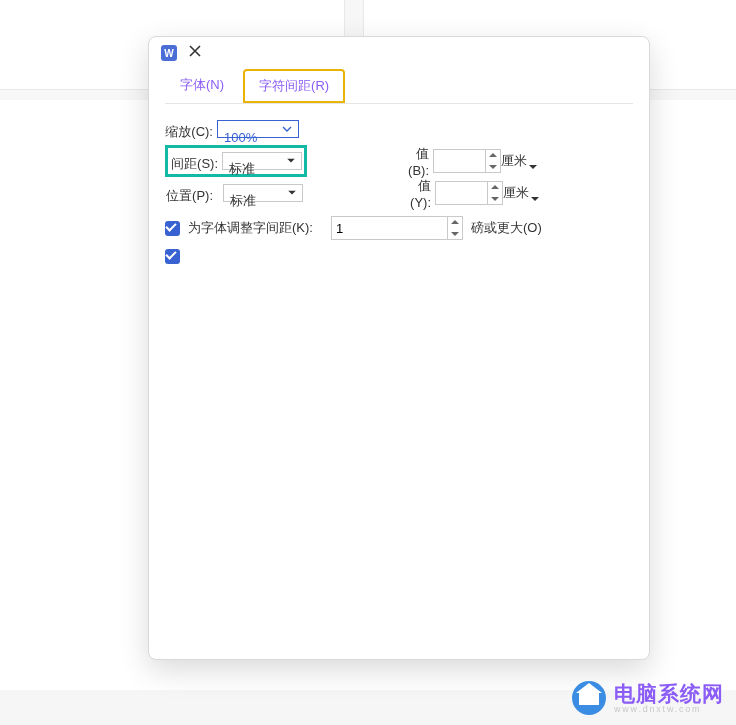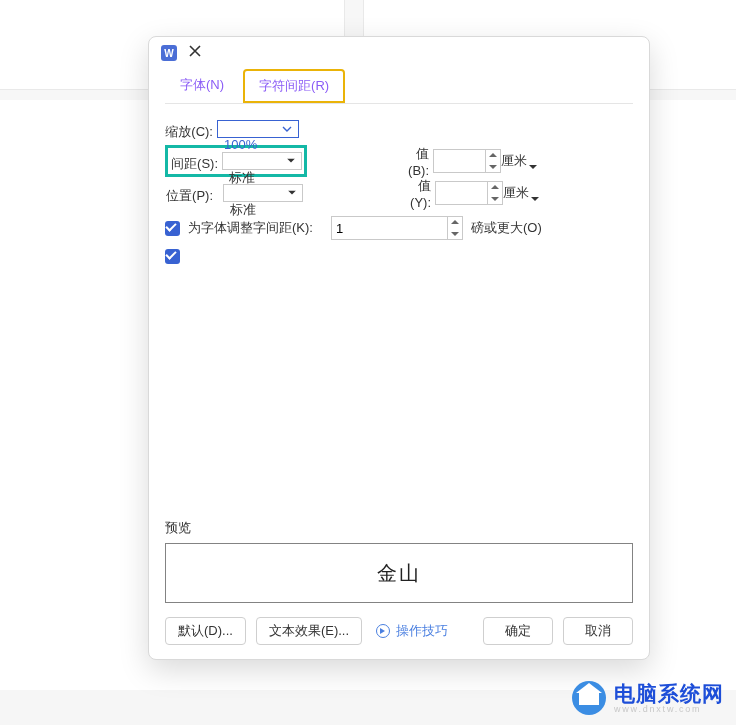--- a/index.html
+++ b/index.html
@@ -27,21 +27,21 @@
 
   .tabs { display: flex; padding: 0 16px; gap: 4px; }
   .tab { padding: 6px 14px; font-size: 13px; color: #8b5cf6; border: 1px solid transparent; border-radius: 4px 4px 0 0; cursor: pointer; }
   .tab.hot { border: 2px solid #eab308; }
   .tab-row-border { border-bottom: 1px solid #e5e5e5; margin: 0 16px; }
 
   .body { flex: 1; padding: 10px 16px 0 16px; font-size: 13px; color: #333; }
   .row { display: flex; align-items: center; height: 30px; margin-bottom: 2px; }
   .lbl { width: 52px; text-align: right; padding-right: 4px; margin-top: 6px; }
   .lbl2 { width: 34px; text-align: right; padding-right: 4px; margin-left: 92px; }
-  .combo { height: 16px; border: 1px solid #c9c9c9; background: #fff; display: flex; align-items: flex-start; padding: 16px 4px 0 6px; font-size: 13px; position: relative; }
+  .combo { height: 16px; border: 1px solid #c9c9c9; background: #fff; display: flex; align-items: center; padding: 16px 4px 0 6px; font-size: 13px; position: relative; }
   .combo .caret { position: absolute; right: 6px; top: 50%; transform: translateY(-50%); }
   .caret svg { display: block; }
   .combo.blue { border: 1px solid #3862d2; color: #3862d2; }
   .w82 { width: 82px; }
   .w80 { width: 80px; }
   .row-hot { border: 3px solid #14b8a6; padding: 2px 2px; display: inline-flex; align-items: center; height: 32px; }
 
   .spin { height: 24px; display: inline-flex; }
   .spin input { width: 52px; height: 24px; border: 1px solid #c9c9c9; border-right: none; padding: 0 4px; font-size: 13px; }
   .spin .arrows { width: 16px; border: 1px solid #c9c9c9; display: flex; flex-direction: column; }
@@ -65,21 +65,21 @@
   .link .ring { width: 14px; height: 14px; border: 1.5px solid #4a7fe0; border-radius: 50%; margin-right: 6px; position: relative; }
   .link .ring::after { content: ""; position: absolute; left: 3px; top: 3px; width: 0; height: 0; border-left: 5px solid #4a7fe0; border-top: 3px solid transparent; border-bottom: 3px solid transparent; }
   .footer-spacer { flex: 1; }
   .btn.primary { width: 70px; justify-content: center; }
 
   .watermark { position: absolute; right: 12px; bottom: 10px; display: flex; align-items: center; }
   .wm-icon { width: 34px; height: 34px; border-radius: 50%; background: #3b8de3; display: flex; align-items: center; justify-content: center; margin-right: 8px; position: relative; }
   .wm-icon .house { width: 20px; height: 14px; background: #fff; position: relative; }
   .wm-icon .roof { position: absolute; top: -8px; left: -3px; width: 0; height: 0; border-left: 13px solid transparent; border-right: 13px solid transparent; border-bottom: 10px solid #fff; }
   .wm-text { display: flex; flex-direction: column; line-height: 1.1; }
-  .wm-cn { font-size: 21px; font-weight: bold; color: #1d4ed8; letter-spacing: 1px; }
+  .wm-cn { font-size: 21px; font-weight: bold; color: #8b5cf6; letter-spacing: 1px; }
   .wm-en { font-size: 9px; color: #c8c8c8; letter-spacing: 1.8px; }
 </style>
 </head>
 <body>
 
 <div class="page-bg"></div>
 <div class="doc-area">
   <div class="gap"></div>
   <div class="doc-left"></div>
   <div class="doc-right"></div>
@@ -209,38 +209,21 @@
       </span>
       <span style="margin-left:8px">磅或更大(O)</span>
     </div>
 
     <div class="chk-row">
       <span class="chk"></span>
     </div>
 
   </div>
 
-  <div class="preview-area">
-    <div class="prev-lbl">预览</div>
-    <div class="preview-box">
-      <span>金山</span>
-    </div>
-  </div>
-
-  <div class="footer">
-    <div class="btn">默认(D)...</div>
-    <div class="btn">文本效果(E)...</div>
-    <div class="link">
-      <span class="ring"></span>
-      <span>操作技巧</span>
-    </div>
-    <div class="footer-spacer"></div>
-    <div class="btn primary">确定</div>
-    <div class="btn primary">取消</div>
-  </div>
+
 </div>
 
 <div class="watermark">
   <div class="wm-icon">
     <div class="house">
         <div class="roof"></div>
       </div>
   </div>
   <div class="wm-text">
     <div class="wm-cn">电脑系统网</div>

